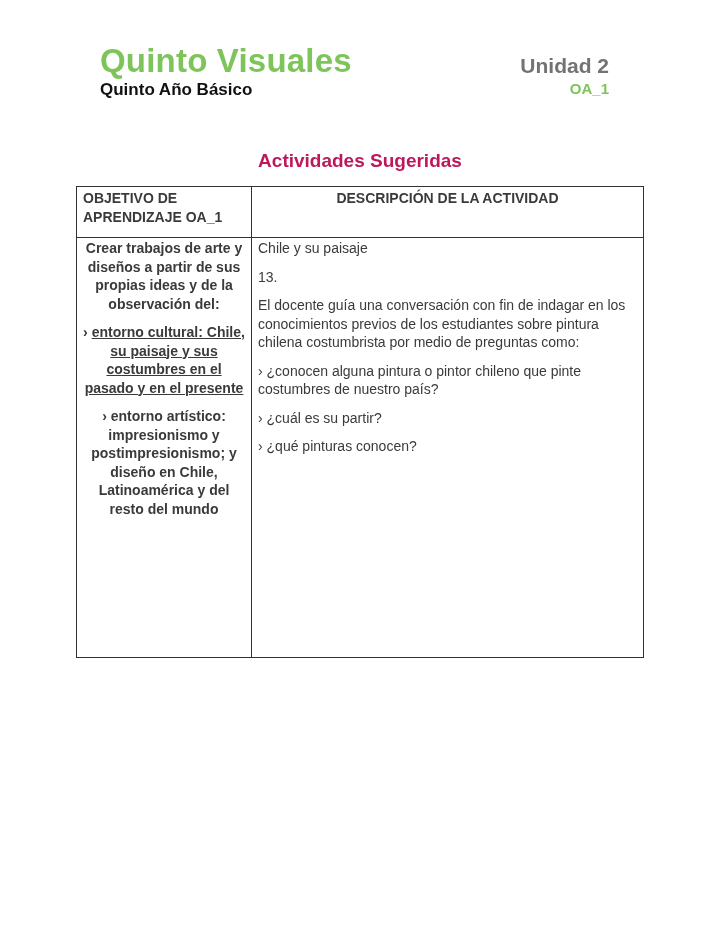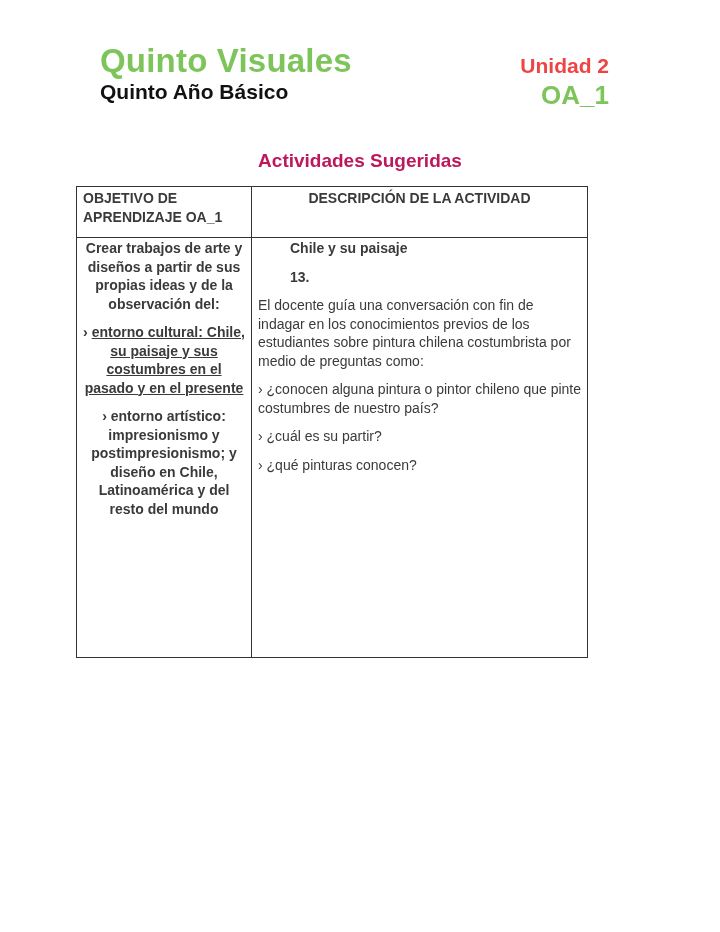--- a/index.html
+++ b/index.html
@@ -1,32 +1,32 @@
 <!DOCTYPE html>
 <html><head>
 <meta charset="utf-8">
 <style>
   html, body { margin:0; padding:0; background:#ffffff; }
   body { width:720px; height:932px; position:relative; overflow:hidden; font-family:"Liberation Sans", sans-serif; color:#3a3a3a; }
   .title { position:absolute; left:100px; top:42px; font-size:33px; font-weight:bold; color:#7dc55a; letter-spacing:0.2px; }
-  .subtitle { position:absolute; left:100px; top:80px; font-size:21px; font-weight:bold; color:#111111; }
-  .unit { position:absolute; right:111px; top:54px; font-size:21px; font-weight:bold; color:#ef4444; text-align:right; }
-  .oa { position:absolute; right:111px; top:80px; font-size:26px; font-weight:bold; color:#7dc55a; text-align:right; }
+  .subtitle { position:absolute; left:100px; top:80px; font-size:17px; font-weight:bold; color:#111111; }
+  .unit { position:absolute; right:111px; top:54px; font-size:21px; font-weight:bold; color:#737373; text-align:right; }
+  .oa { position:absolute; right:111px; top:80px; font-size:15px; font-weight:bold; color:#7dc55a; text-align:right; }
   .section { position:absolute; left:0; width:720px; top:150px; text-align:center; font-size:19px; font-weight:bold; color:#be185d; }
-  table { position:absolute; left:76px; top:186px; width:512px; height:472px; border-collapse:collapse;padding-left:28px; }
+  table { position:absolute; left:76px; top:186px; width:568px; height:472px; border-collapse:collapse;padding-left:28px; }
   td, th { border:1.5px solid #333333; vertical-align:top; font-size:14px; line-height:18.5px; padding:0 6px; }
   th { font-weight:bold; height:48px; color:#3a3a3a; padding-top:2px; }
   th.c1 { width:162px; text-align:left; }
   th.c2 { }
   .lcol p { margin:0 0 10px 0; font-weight:bold; color:#3a3a3a;text-align:center; }
   .lcol { padding-top:1px; }
   .u { text-decoration:underline; }
   .rcol { padding-top:1px; }
   .rcol p { margin:0 0 10px 0; color:#3a3a3a; }
-  .rcol p.b { font-weight:bold;margin-left:32px; }
+  .rcol p.b { font-weight:normal; }
 </style>
 </head>
 <body>
 
 <div class="title">Quinto Visuales</div>
 <div class="subtitle">Quinto Año Básico</div>
 <div class="unit">Unidad 2</div>
 <div class="oa">OA_1</div>
 
 <div class="section">Actividades Sugeridas</div>

